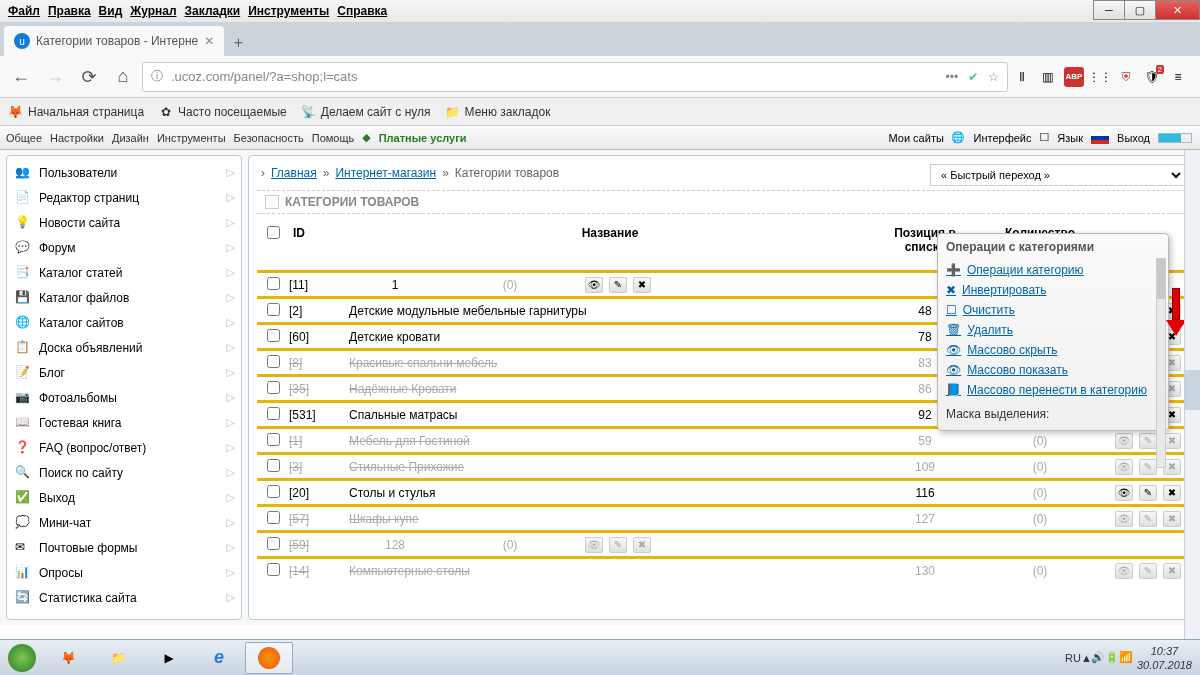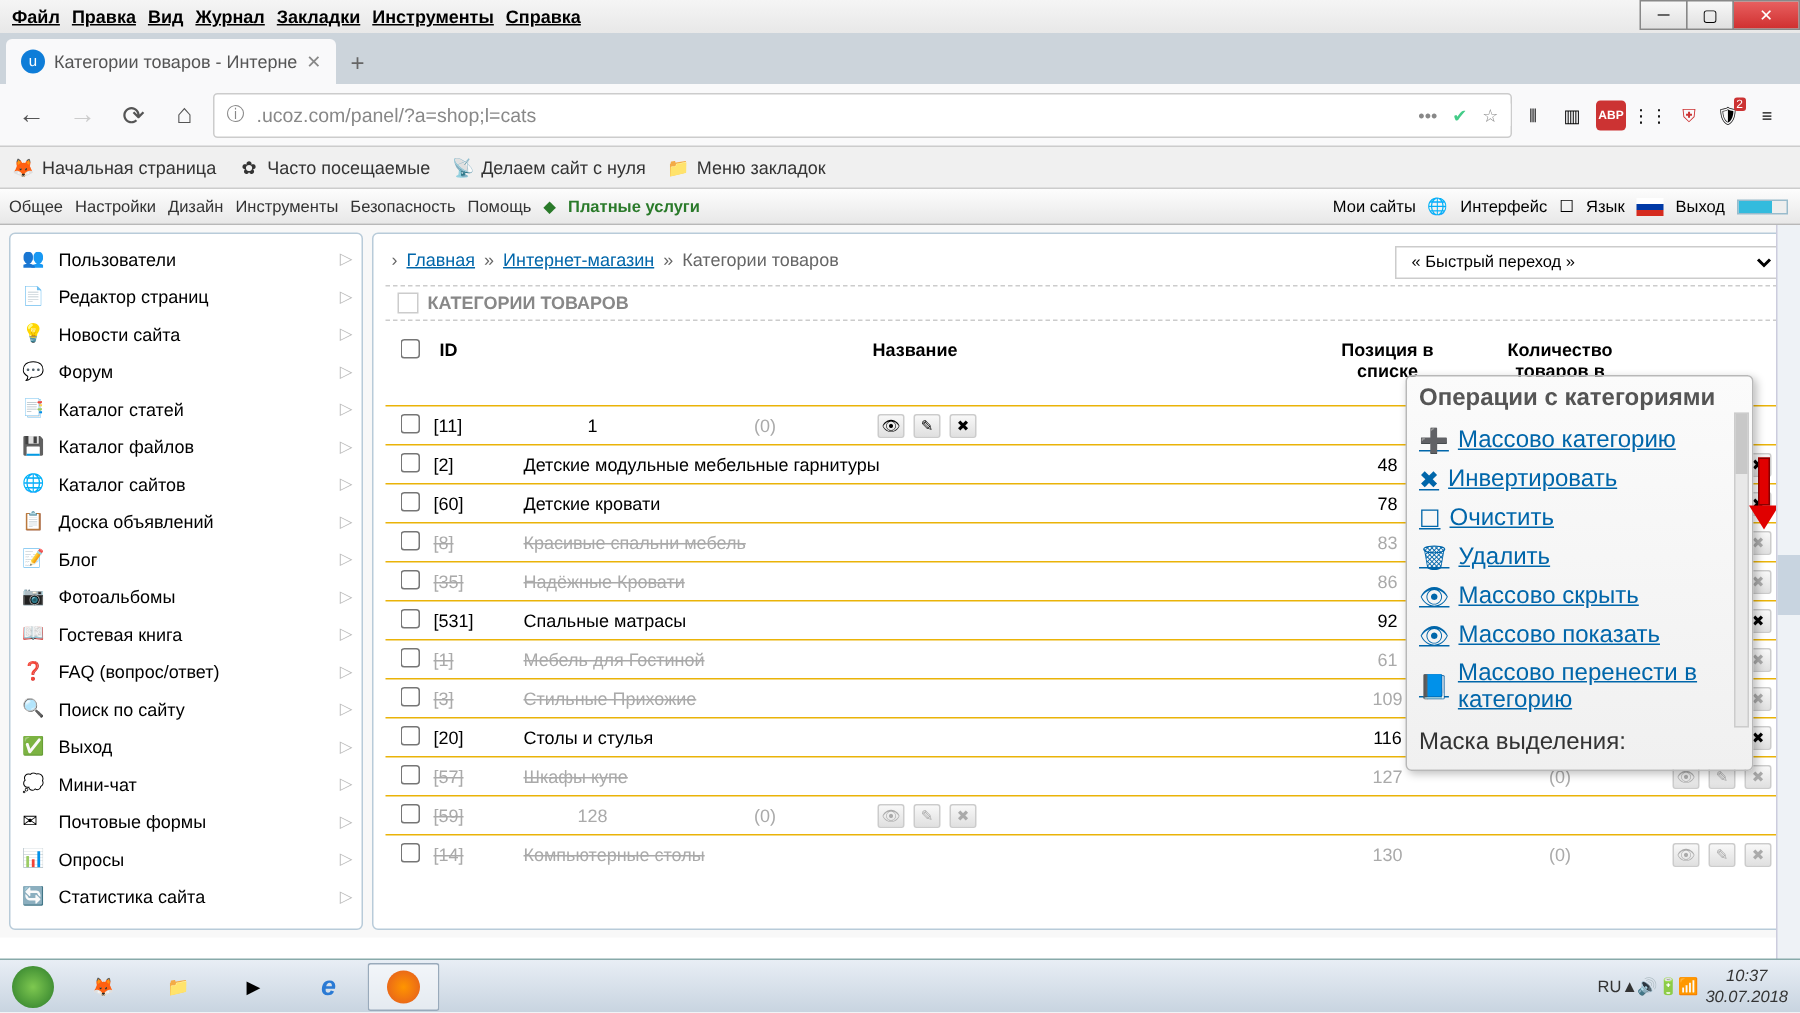--- a/index.html
+++ b/index.html
@@ -57,29 +57,29 @@
 
 .tbl-head { display: flex; font-size: 12px; font-weight: bold; margin-top: 10px; }
 .col-ck { width: 32px; text-align: center; }
 .col-id { width: 56px; }
 .col-name { flex: 1; text-align: center; }
 .col-pos { width: 100px; text-align: center; }
 .col-cnt { width: 130px; text-align: center; }
 .col-act { width: 80px; }
 .tbl-head > div { padding: 2px 4px; }
 
-.tbl-row { display: flex; align-items: center; font-size: 12px; height: 26px; border-top: 1px solid #eab308; }
+.tbl-row { display: flex; align-items: center; font-size: 12px; height: 26px; border-top: 3px solid #eab308; }
 .tbl-row .col-name { text-align: left; padding-left: 4px; }
 .tbl-row.deleted { color: #aaa; }
 .tbl-row.deleted .col-name span, .tbl-row.deleted .col-id span { text-decoration: line-through; }
 .tbl-row .acts { display: flex; gap: 6px; justify-content: flex-end; padding-right: 4px; }
 .act-ico { width: 18px; height: 16px; background: linear-gradient(#f8f8f8,#e0e0e0); border: 1px solid #ccc; border-radius: 2px; display: inline-flex; align-items: center; justify-content: center; font-size: 10px; }
 
 
-.op-panel { position: absolute; right: 24px; top: 94px; width: 232px; background: linear-gradient(#fbfbfb,#f0f0f0); border: 1px solid #b8b8b8; border-radius: 4px; box-shadow: 2px 2px 6px rgba(0,0,0,.25); padding: 6px 8px; font-size: 16px; }
+.op-panel { position: absolute; right: 24px; top: 77px; width: 232px; background: linear-gradient(#fbfbfb,#f0f0f0); border: 1px solid #b8b8b8; border-radius: 4px; box-shadow: 2px 2px 6px rgba(0,0,0,.25); padding: 6px 8px; font-size: 12px; }
 .op-panel .oph { font-weight: bold; color: #555; margin-bottom: 6px; }
 .op-panel .opi { display: flex; align-items: center; gap: 6px; padding: 3px 0; color: #0066aa; text-decoration: underline; }
 .op-panel .msk { color: #333; text-decoration: none; margin-top: 4px; }
 .op-scroll { position:absolute; right:2px; top:24px; width:10px; height:210px; background:#e8e8e8; border:1px solid #ccc; }
 .op-scroll .th { width:100%; height:40px; background:#c8c8c8; margin-top:0; }
 
 .red-arrow { position: absolute; right: -18px; top: 54px; width: 20px; height: 52px; }
 .red-arrow .sh { width:8px; height:32px; background:#e00000; margin:0 auto; border:1px solid #880000;}
 .red-arrow .hd { width:0;height:0; border-left:10px solid transparent; border-right:10px solid transparent; border-top:16px solid #e00000; margin:0 auto;}
 
@@ -370,21 +370,21 @@
           <div class="col-act acts">
             <span class="act-ico">👁</span>
             <span class="act-ico">✎</span>
             <span class="act-ico">✖</span>
           </div>
         </div>
         <div class="tbl-row deleted">
           <div class="col-ck"><input type="checkbox" style=""></div>
           <div class="col-id"><span>[1]</span></div>
           <div class="col-name"><span>Мебель для Гостиной</span></div>
-          <div class="col-pos">61</div>
+          <div class="col-pos">59</div>
           <div class="col-cnt" style="color:#aaa;">(0)</div>
           <div class="col-act acts">
             <span class="act-ico">👁</span>
             <span class="act-ico">✎</span>
             <span class="act-ico">✖</span>
           </div>
         </div>
         <div class="tbl-row deleted">
           <div class="col-ck"><input type="checkbox" style=""></div>
           <div class="col-id"><span>[3]</span></div>
@@ -444,21 +444,21 @@
             <span class="act-ico">✖</span>
           </div>
         </div>
       </div>
 
     <div class="op-panel">
       <div class="oph">Операции с категориями</div>
       <div id="opsL">
           <div class="opi">
             <span>➕</span>
-            <span>Массово категорию</span>
+            <span>Операции категорию</span>
           </div>
           <div class="opi">
             <span>✖</span>
             <span>Инвертировать</span>
           </div>
           <div class="opi">
             <span>☐</span>
             <span>Очистить</span>
           </div>
           <div class="opi">

